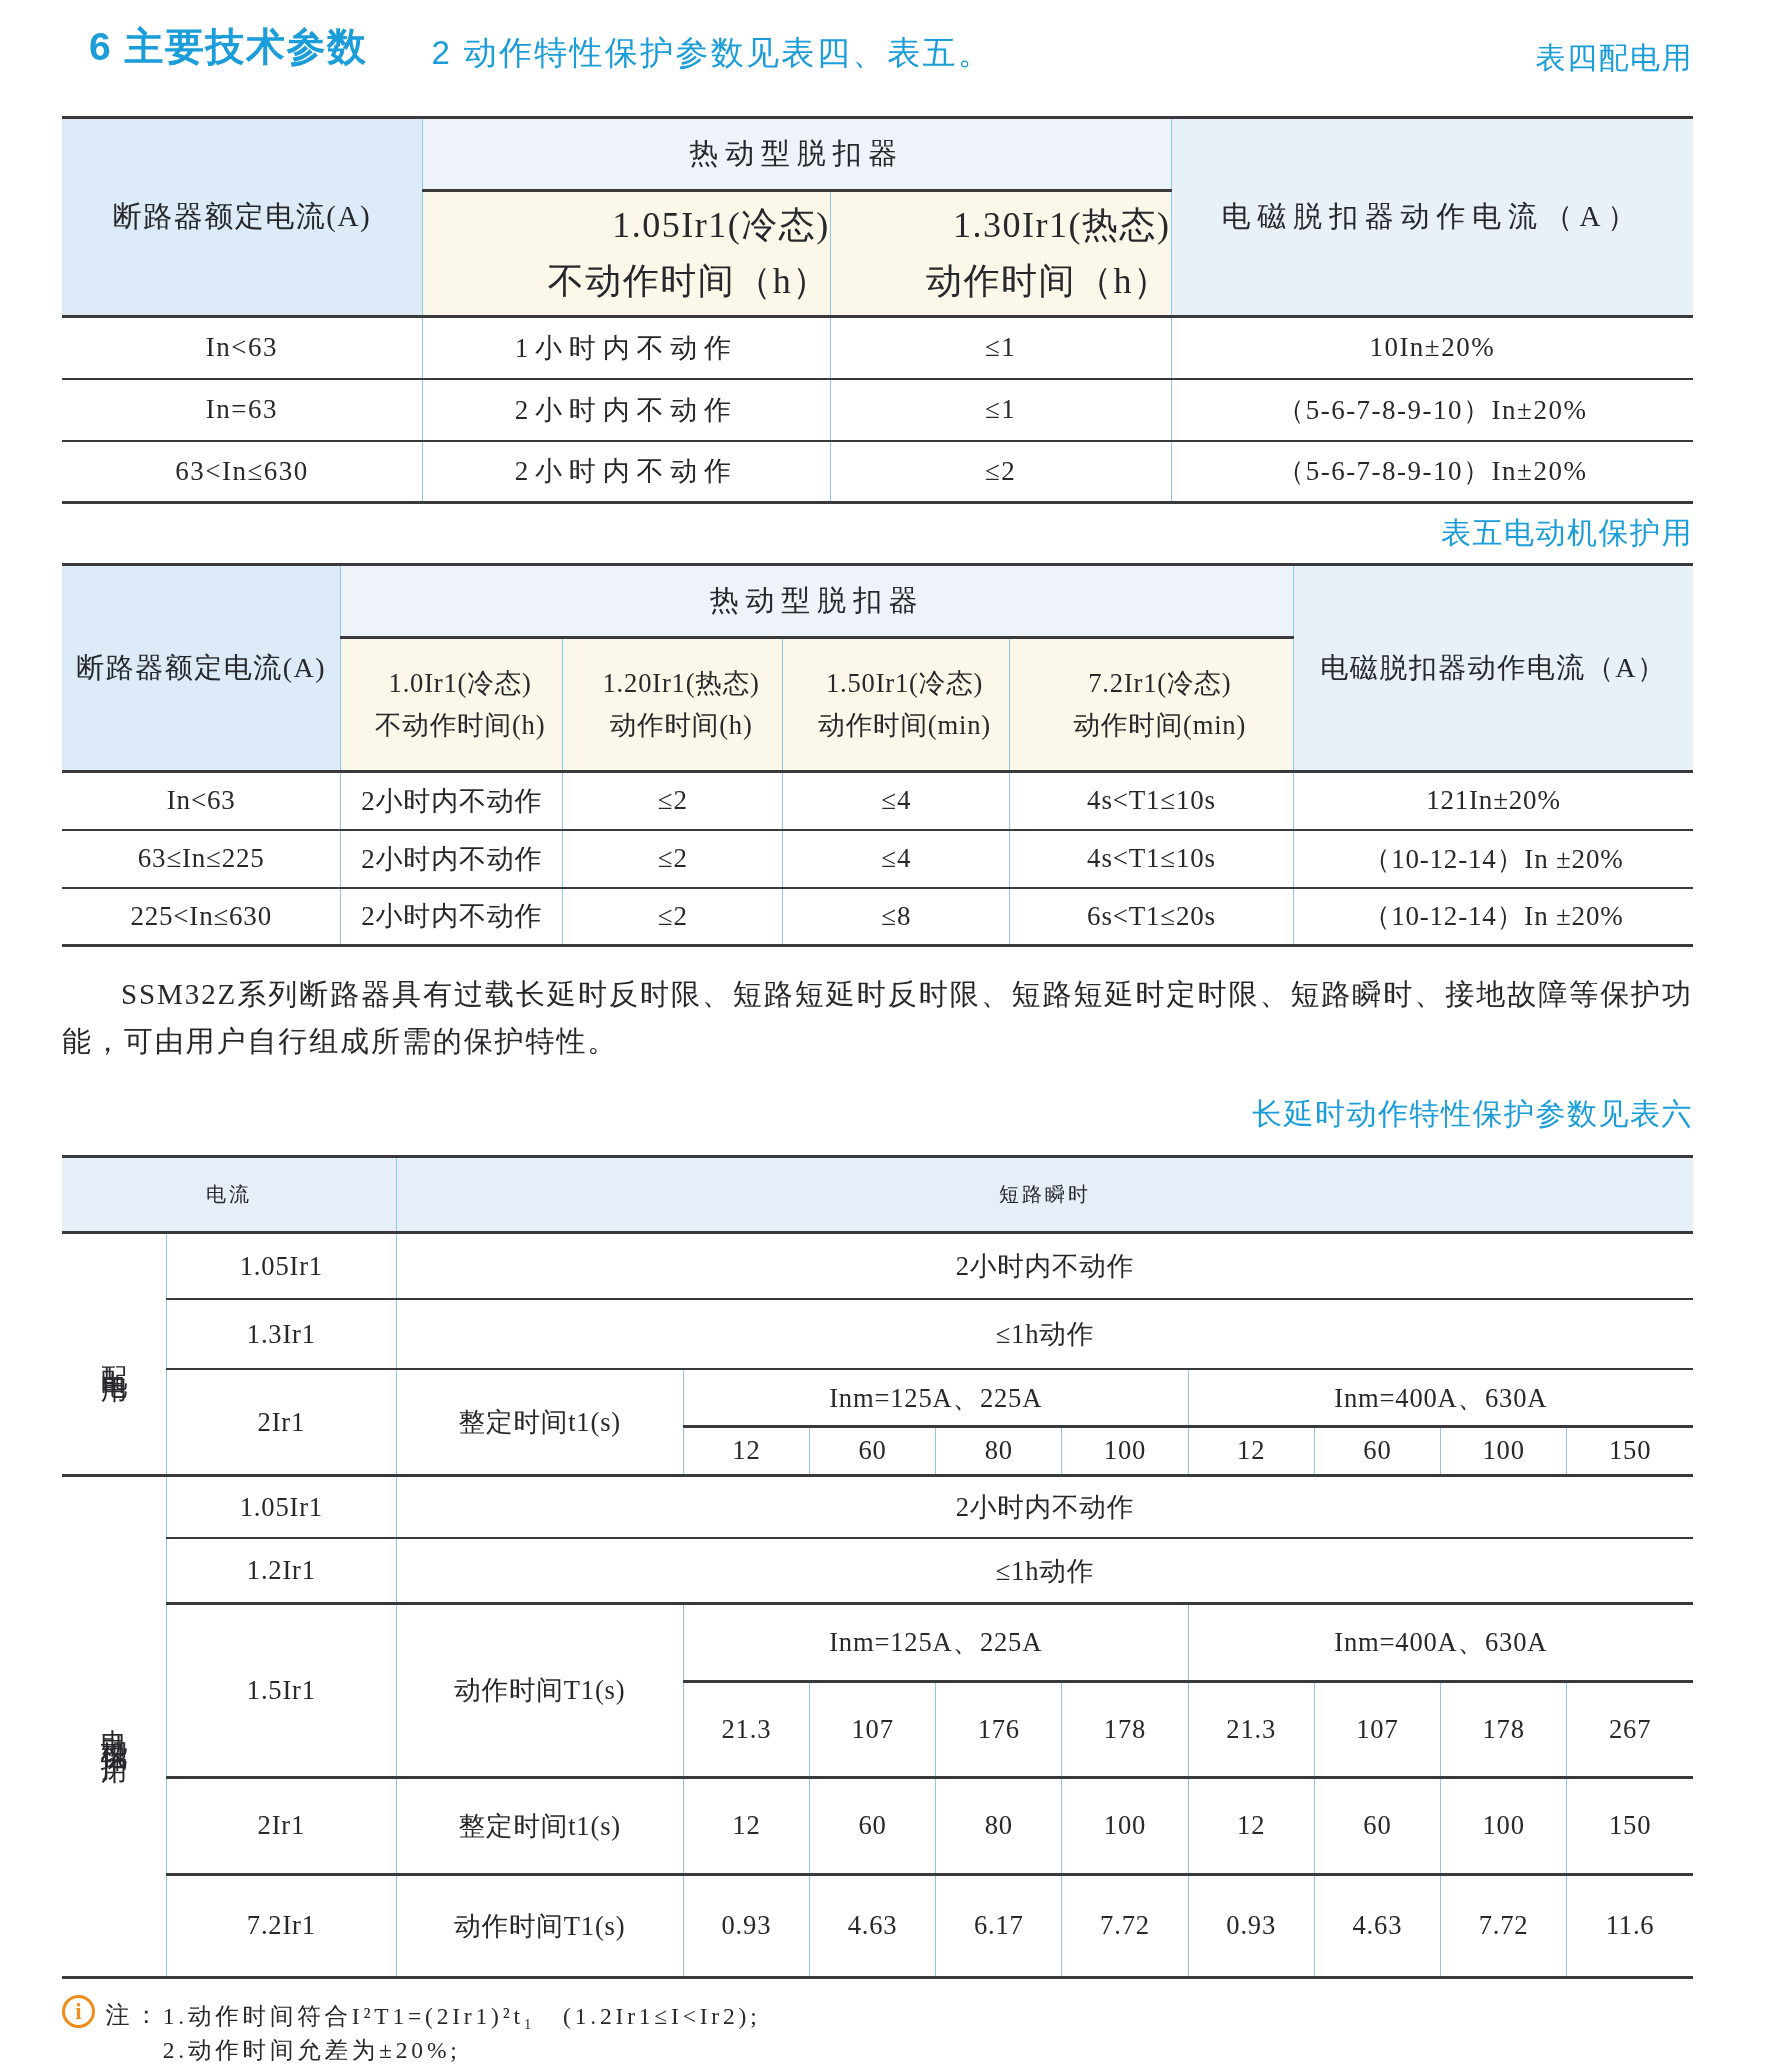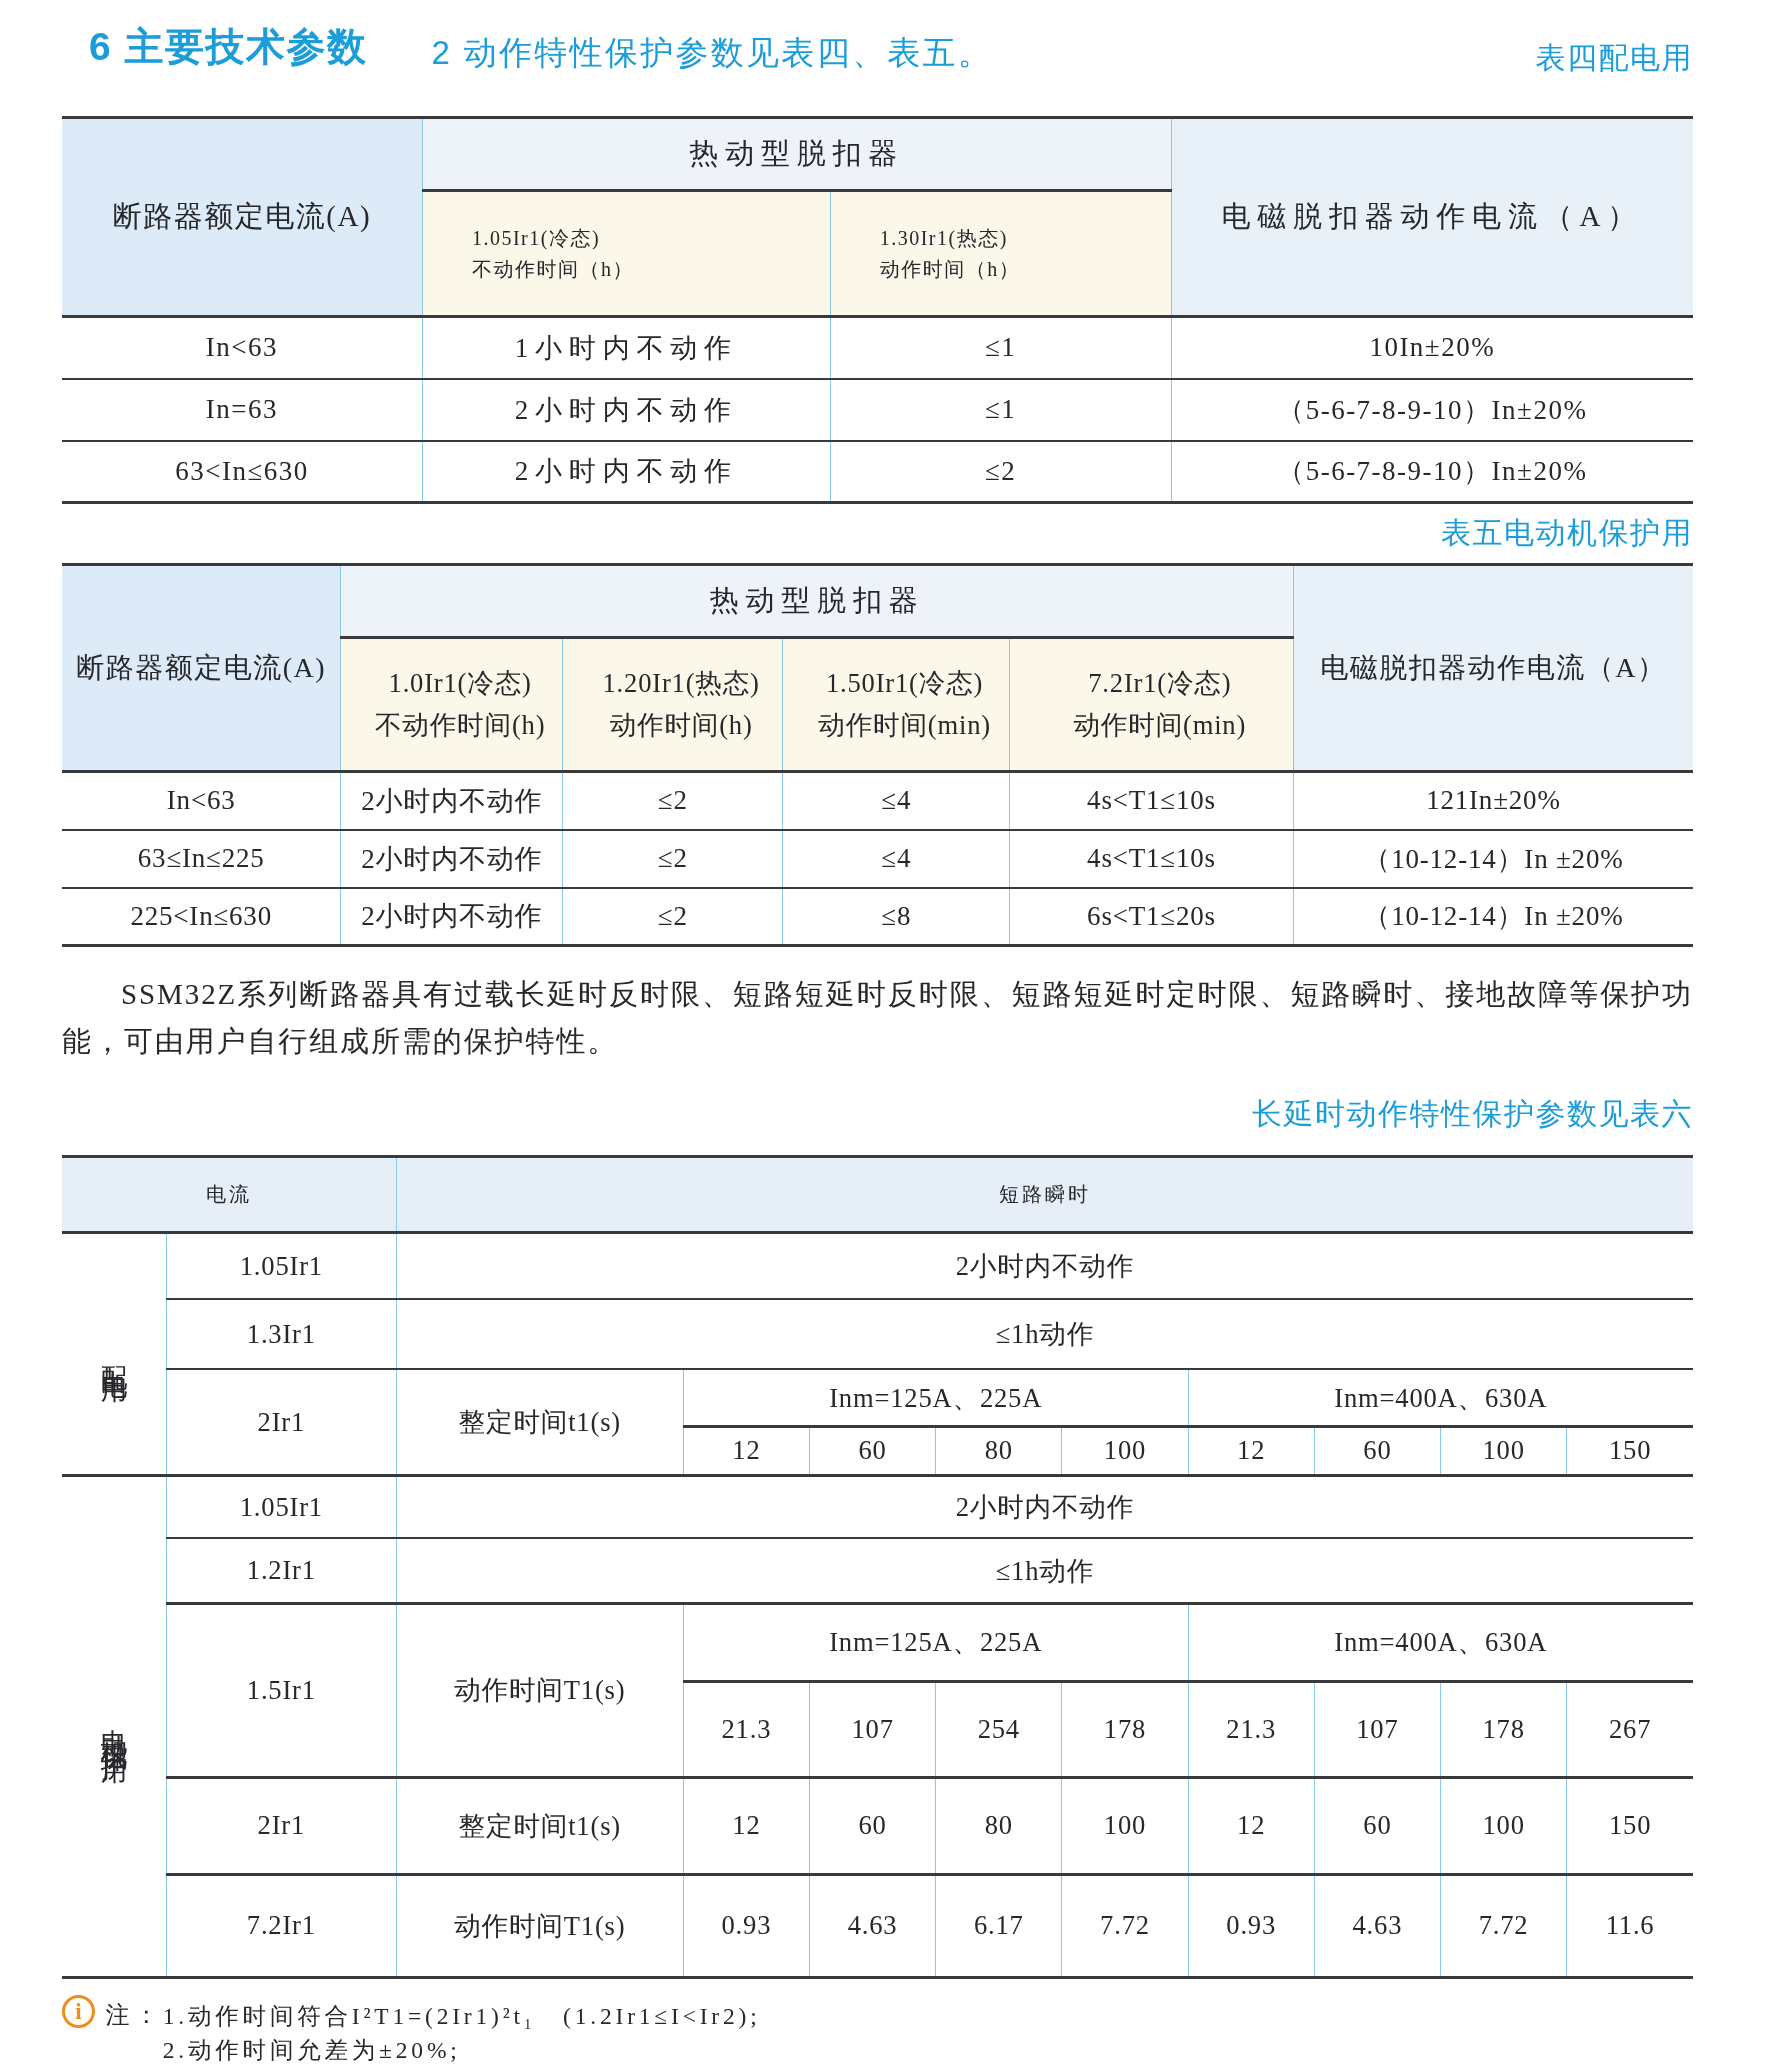--- a/index.html
+++ b/index.html
@@ -49,21 +49,21 @@
 
   
   .t4{margin-top:26px;}
   .t4 tr.h1{height:73px;}
   .t4 tr.h2{height:126px;}
   .t4 tr.bd{height:62px;}
   .t4 td.hdr-left{background:var(--bg-blue-left);font-size:29px;}
   .t4 td.hdr-mid{background:var(--bg-blue-pale);font-size:29px;}
   .t4 td.hdr-mag{background:var(--bg-blue-mid);font-size:29px;}
   .t4 tr.h2 td{border-top:3px solid var(--dark);background:var(--cream);
-               text-align:left;padding-left:49px;font-size:20px;line-height:1.55;}
+               text-align:right;padding-left:49px;font-size:36px;line-height:1.55;}
   .t4 tr.bd td{border-top:2.3px solid var(--dark);}
   .t4 tr.b1 td{border-top:3px solid var(--dark);}
 
   
   .t5{margin-top:9px;}
   .t5 tr.h1{height:73px;}
   .t5 tr.h2{height:134px;}
   .t5 tr.bd{height:58px;}
   .t5 td.hdr-left{background:var(--bg-blue-left);font-size:28px;}
   .t5 td.hdr-mid{background:var(--bg-blue-pale);font-size:29px;}
@@ -287,21 +287,21 @@
         </tr>
         <tr class="r-g">
           <td rowspan="2">1.5Ir1</td>
           <td rowspan="2">动作时间T1(s)</td>
           <td colspan="4">Inm=125A、225A</td>
           <td colspan="4">Inm=400A、630A</td>
         </tr>
         <tr class="r-h">
           <td>21.3</td>
           <td>107</td>
-          <td>254</td>
+          <td>176</td>
           <td>178</td>
           <td>21.3</td>
           <td>107</td>
           <td>178</td>
           <td>267</td>
         </tr>
         <tr class="r-i">
           <td>2Ir1</td>
           <td>整定时间t1(s)</td>
           <td>12</td>

